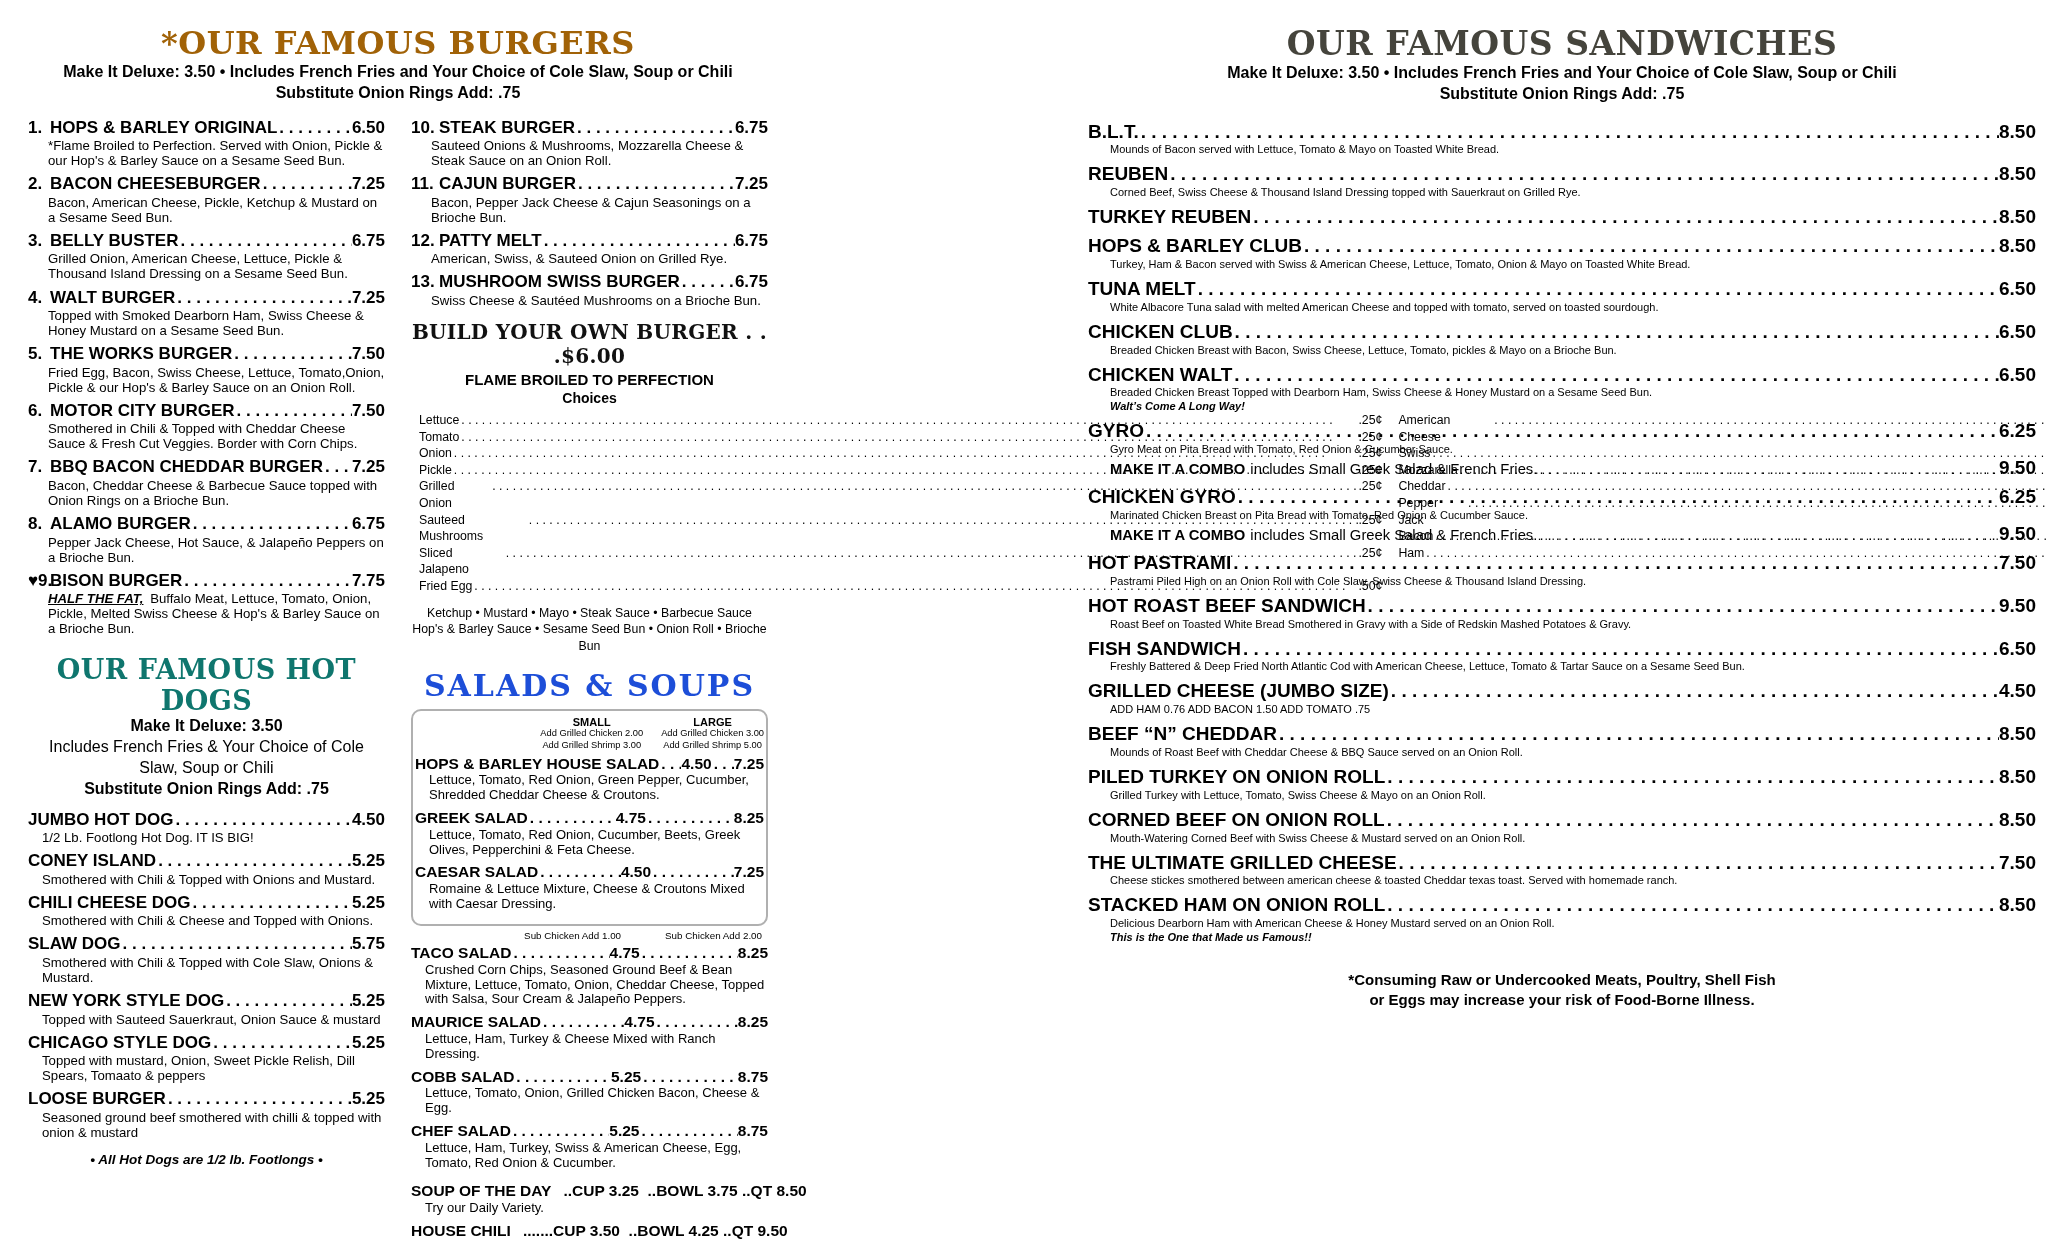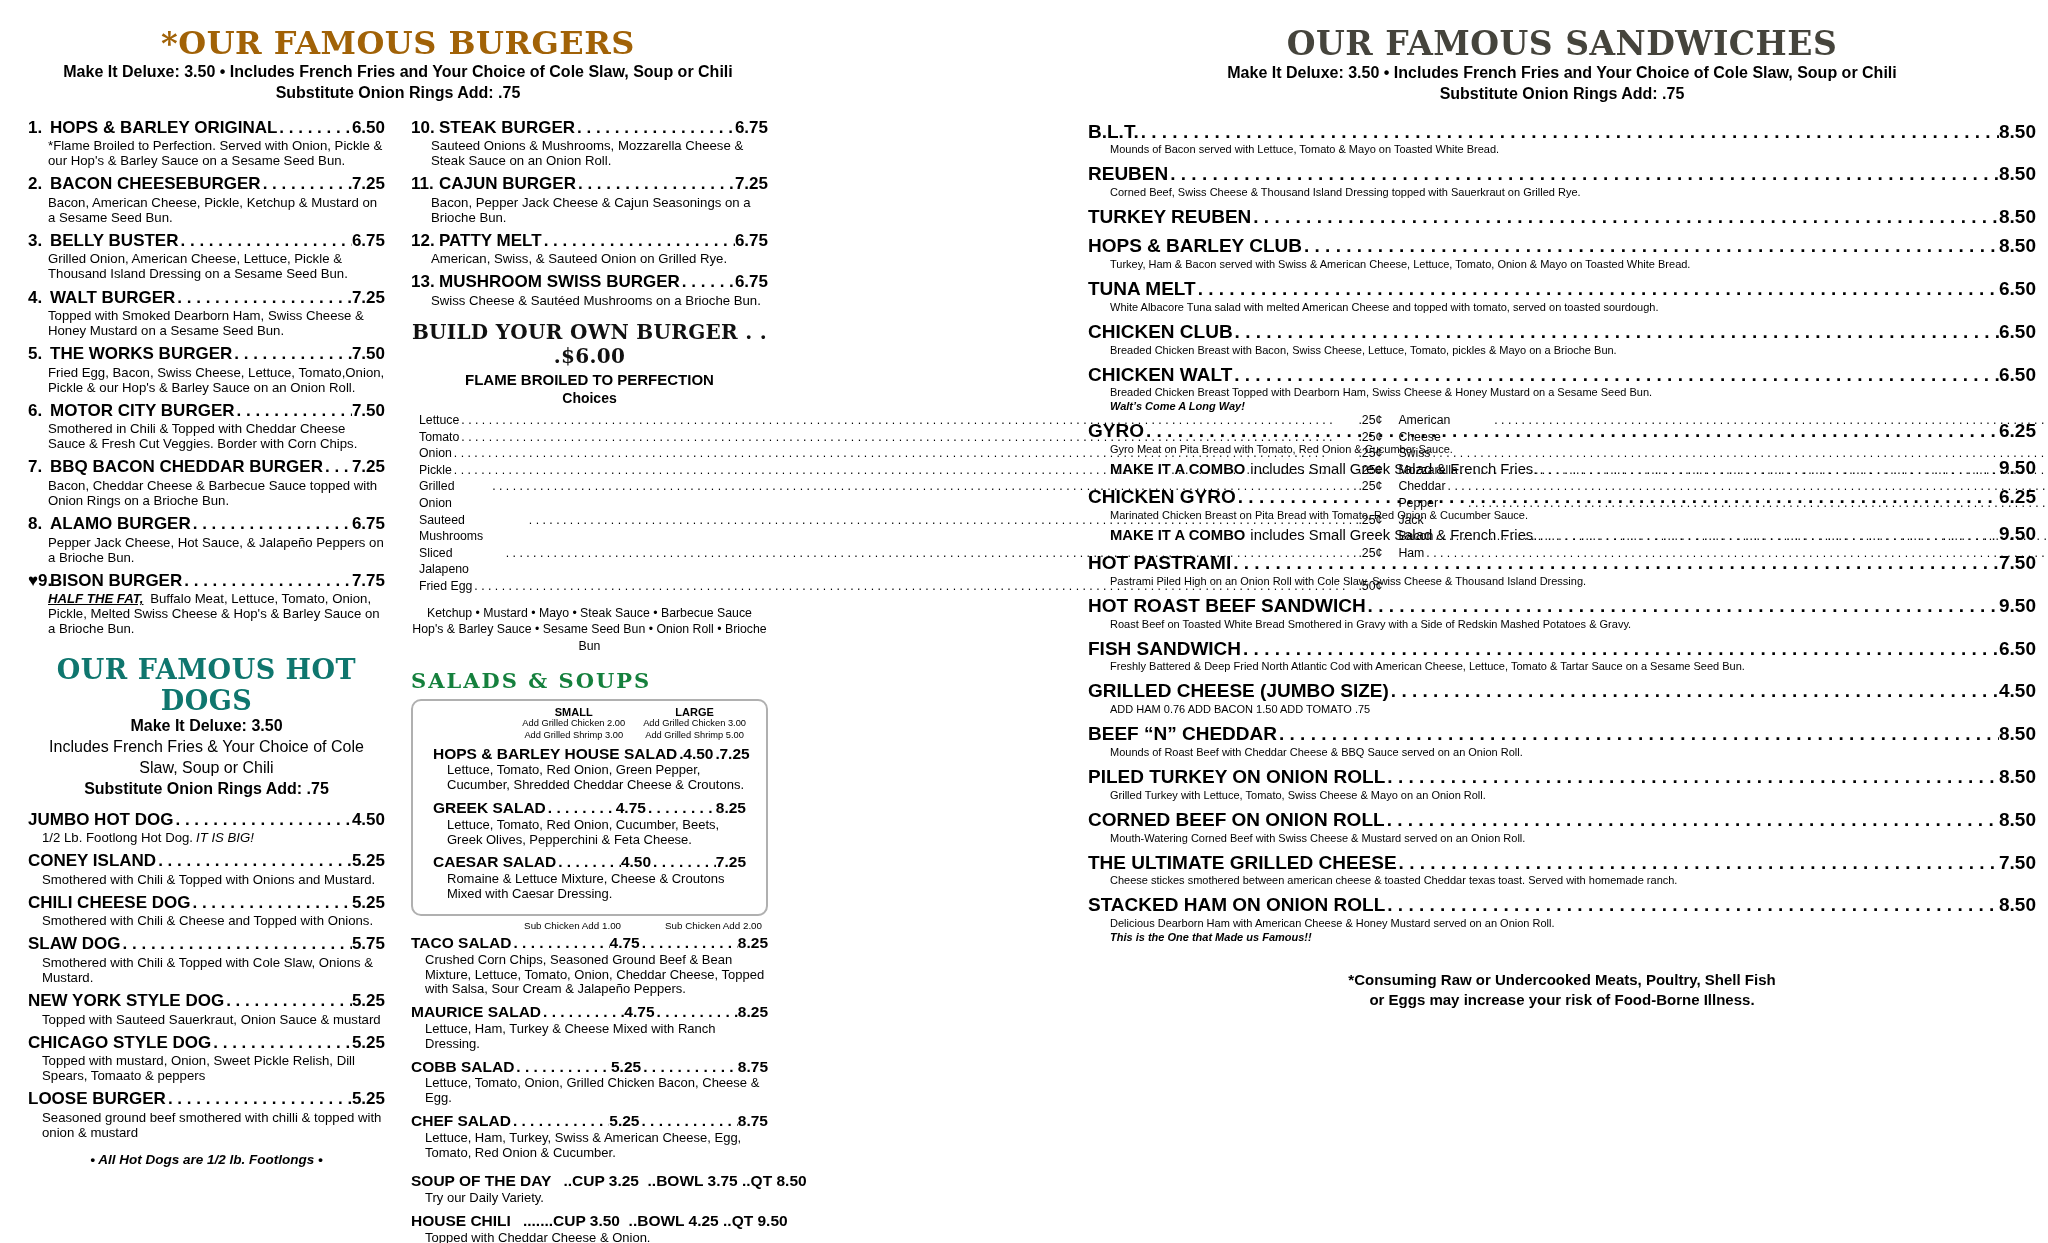--- a/index.html
+++ b/index.html
@@ -26,41 +26,41 @@
 
   .menu-item { margin-bottom:6px; }
   .item-line { display:flex; align-items:baseline; font-weight:bold; font-size:17px; line-height:1.15; }
   .i-num  { min-width:22px; white-space:nowrap; }
   .list-col2 .i-num { min-width:28px; }
   .i-name { white-space:nowrap; }
   .i-leader { flex:1 1 auto; overflow:hidden; white-space:nowrap; padding:0 2px; min-width:6px; }
   .i-price { white-space:nowrap; }
   .item-desc { font-size:13.2px; line-height:1.14; padding-left:20px; margin-top:1px; font-weight:normal; }
   .d-prefix { font-weight:bold; font-style:italic; text-decoration:underline; margin-right:3px; }
-  .d-italic { font-style:italic; margin-left:3px; }
+  .d-italic { margin-left:3px; }
   .d-bold-italic { font-weight:bold; font-style:italic; }
 
   .hotdogs-header { text-align:center; margin-top:18px; margin-bottom:10px; }
   .hotdogs-header .sub-line { font-size:16px; }
   .hotdog-list .item-desc { padding-left:14px; }
   .hotdog-footnote { font-weight:bold; font-style:italic; font-size:13.5px; text-align:center; margin-top:12px; }
 
   .byo { margin-top:12px; text-align:center; }
   .byo-title { font-size:20px; letter-spacing:0.3px; color:#111; }
   .byo-sub { font-size:15px; font-weight:bold; margin-top:3px; }
   .byo-choices-label { font-size:14px; font-weight:bold; margin-top:2px; }
   .byo-cols { display:flex; gap:16px; margin-top:6px; text-align:left; padding:0 8px; }
   .byo-col { flex:1; }
   .choice-line { display:flex; align-items:baseline; font-size:12.3px; line-height:1.35; }
   .byo-sauces-wrap { margin-top:10px; }
   .byo-sauces { font-size:12.3px; line-height:1.35; }
 
   .salads { margin-top:14px; }
-  .salads-title { font-size:21px; text-align:left; letter-spacing:2px; color:#15803d; }
-  .salad-box { border:2px solid #b0b0b0; border-radius:10px; padding:5px 20px 6px; margin-top:6px; }
+  .salads-title { font-size:30px; text-align:center; letter-spacing:2px; color:#1d4ed8; }
+  .salad-box { border:2px solid #b0b0b0; border-radius:10px; padding:5px 2px 6px; margin-top:6px; }
   .size-header { display:flex; justify-content:flex-end; gap:18px; margin-bottom:3px; }
   .size-col { text-align:center; }
   .size-label { font-size:11px; font-weight:bold; }
   .size-addon { font-size:9.3px; line-height:1.25; }
   .salads .item-line { font-size:15.5px; }
   .salads .item-desc { font-size:13px; padding-left:14px; }
   .sub-chicken-row { display:flex; justify-content:flex-end; gap:44px; font-size:9.8px; margin:4px 6px 3px 0; }
   .soups { margin-top:12px; }
   .soup-line { display:flex; align-items:baseline; font-weight:bold; font-size:15.5px; line-height:1.15; }
   .soup-prices { margin-left:12px; white-space:pre; }

